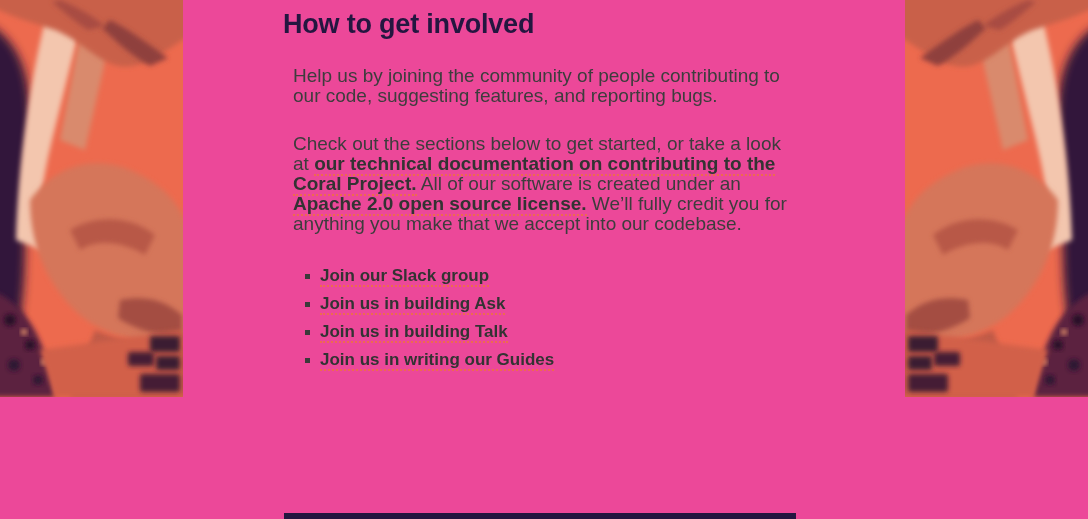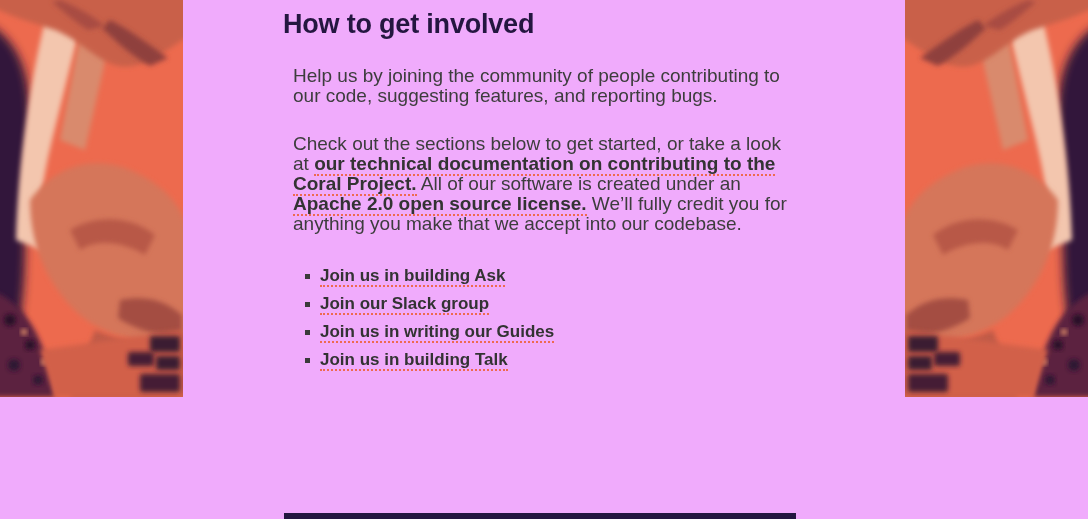--- a/index.html
+++ b/index.html
@@ -9,21 +9,21 @@
     --photo-orange:#ed6a4e;
     --photo-dark:#33173a;
   }
   *{box-sizing:border-box;}
   html,body{margin:0;padding:0;background:#ffffff;}
   body{font-family:"Liberation Sans","DejaVu Sans",sans-serif;}
   .page{
     position:relative;
     width:1088px;height:519px;
     overflow:hidden;
-    background:#f0abfc;
+    background:#ec4899;
   }
   
   .photo{
     position:absolute;top:0;width:183px;height:397px;overflow:hidden;
     background:var(--photo-orange);
   }
   .photo svg{display:block;width:183px;height:397px;}
   .photo-left{left:0;}
   .photo-right{left:905px;}
   .photo-right svg{transform:scaleX(-1);}
@@ -178,22 +178,22 @@
 
   <main class="content">
     <h1>How to get involved</h1>
 
     <p class="body-text">Help us by joining the community of people contributing to our code, suggesting features, and reporting bugs.</p>
 
     <p class="body-text"><span>Check out the sections below to get started, or take a look at </span><a class="inline-link" href="#">our technical documentation on contributing to the Coral Project.</a><span> All of our software is created under an </span><a class="inline-link" href="#">Apache 2.0 open source license.</a><span> We’ll fully credit you for anything you make that we accept into our codebase.</span></p>
 
 
     <ul class="links-list">
+        <li><span class="bullet"></span><a class="inline-link" href="#">Join our Slack group</a></li>
         <li><span class="bullet"></span><a class="inline-link" href="#">Join us in building Ask</a></li>
-        <li><span class="bullet"></span><a class="inline-link" href="#">Join our Slack group</a></li>
+        <li><span class="bullet"></span><a class="inline-link" href="#">Join us in building Talk</a></li>
         <li><span class="bullet"></span><a class="inline-link" href="#">Join us in writing our Guides</a></li>
-        <li><span class="bullet"></span><a class="inline-link" href="#">Join us in building Talk</a></li>
         <li></li>
       </ul>
   </main>
 
   <div class="clipped-heading"></div>
 </div>
 
 </body></html>

